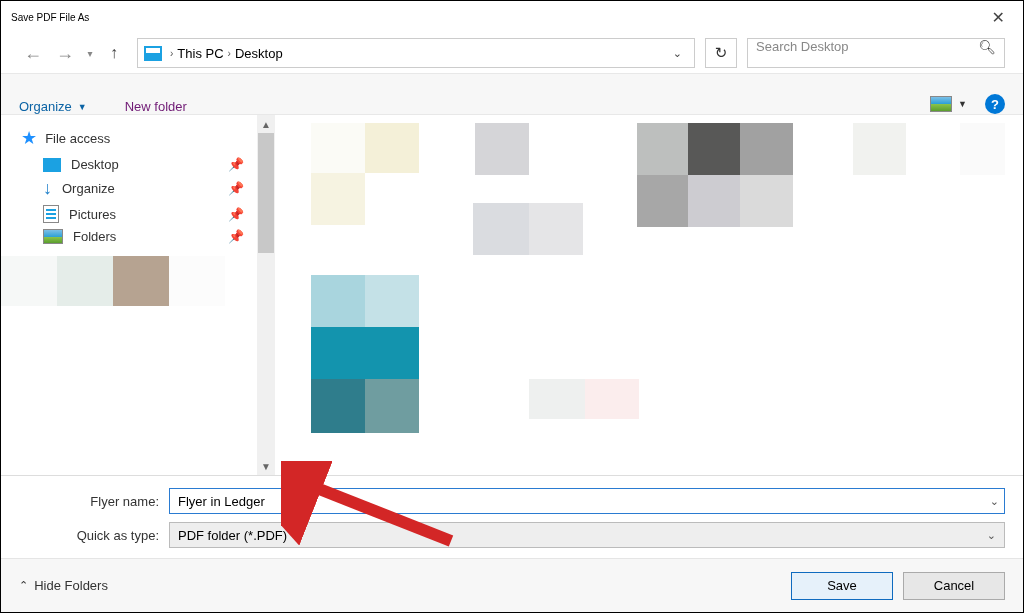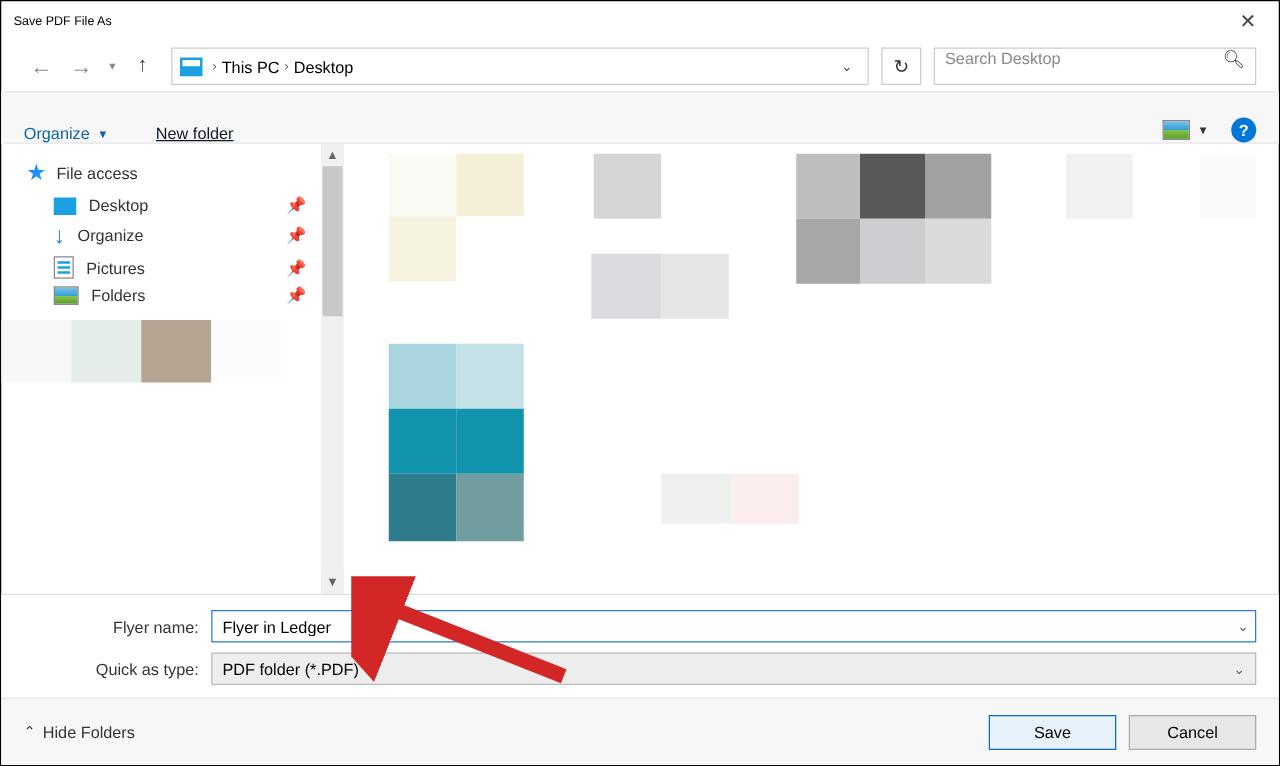--- a/index.html
+++ b/index.html
@@ -20,21 +20,21 @@
   .addr-sep { color:#555; font-size:10px;}
   .addr-dd { color:#444; font-size:11px; padding:0 6px;}
   .refresh { width:32px; height:30px; border:1px solid #ccc; display:flex; align-items:center; justify-content:center; font-size:15px; color:#333;}
   .search { width:258px; height:30px; border:1px solid #ccc; margin-left:6px; display:flex; align-items:flex-start; padding:0 8px; color:#888; justify-content:space-between;}
   .search .mag { color:#333; font-size:14px;}
 
   .toolbar { height:42px; background:#f7f7f7; border-top:1px solid #e8e8e8; border-bottom:1px solid #e8e8e8; display:flex; align-items:flex-end; padding:0 18px; justify-content:space-between;}
   .toolbar-left { display:flex; gap:38px; align-items:center;}
   .org { color:#0b63a5; display:flex; align-items:center; gap:6px;}
   .org .caret{font-size:9px;}
-  .nf { color:#0f172a;text-decoration:underline;}
+  .nf { color:#701a75;}
   .toolbar-right{display:flex; gap:18px; align-items:center;}
   .view-ico{width:22px;height:16px;background:linear-gradient(#7cc0e8,#2a9fd6 50%,#8bc34a 50%,#5a9e2e);border:1px solid #888;}
   .view-caret{font-size:9px;color:#333;}
   .help{width:20px;height:20px;border-radius:50%;background:#0078d7;color:#fff;display:flex;align-items:center;justify-content:center;font-size:13px;font-weight:bold;}
 
   .body { flex:1; display:flex; overflow:hidden;}
   .sidebar { width:274px; display:flex; position:relative; border-right:0;}
   .sidecol{flex:1; padding:12px 6px 0 20px;}
   .scrollbar{width:18px;background:#f0f0f0;position:relative;}
   .scroll-btn{height:18px;background:#f0f0f0;display:flex;align-items:center;justify-content:center;color:#666;font-size:10px;}

